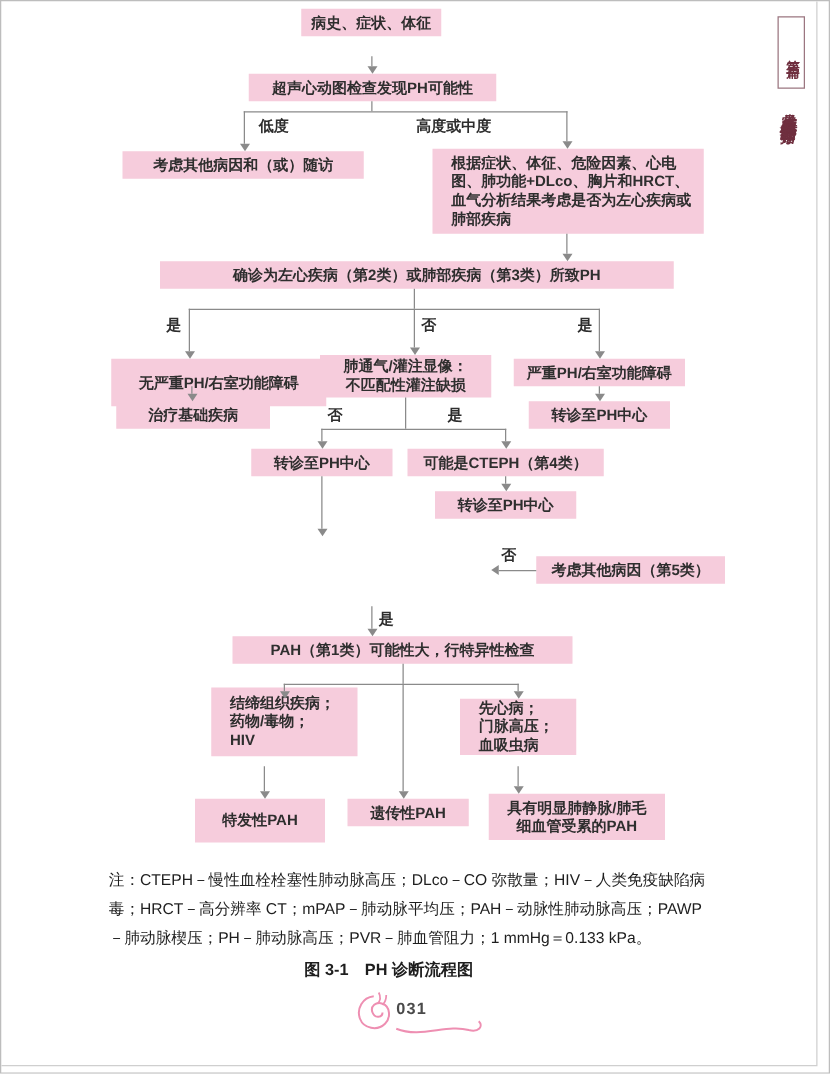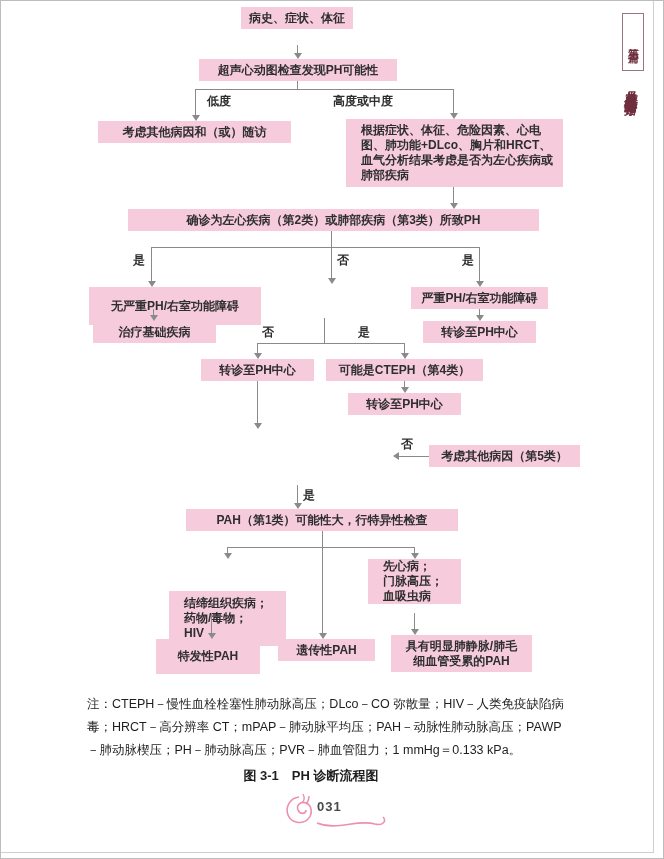--- a/index.html
+++ b/index.html
@@ -54,28 +54,30 @@
   <div class="box" style="left:240px;top:6px;width:112px;height:22px">病史、症状、体征</div>
   <div class="box" style="left:198px;top:58px;width:198px;height:22px">超声心动图检查发现PH可能性</div>
   <div class="box" style="left:97px;top:120px;width:193px;height:22px">考虑其他病因和（或）随访</div>
   <div class="box pre ltext" style="left:345px;top:118px;width:217px;height:68px">根据症状、体征、危险因素、心电
 图、肺功能+DLco、胸片和HRCT、
 血气分析结果考虑是否为左心疾病或
 肺部疾病</div>
   <div class="box" style="left:127px;top:208px;width:411px;height:22px">确诊为左心疾病（第2类）或肺部疾病（第3类）所致PH</div>
   <div class="box" style="left:88px;top:286px;width:172px;height:38px">无严重PH/右室功能障碍</div>
   <div class="box" style="left:92px;top:320px;width:123px;height:22px">治疗基础疾病</div>
+  <div class="box pre" style="left:255px;top:283px;width:137px;height:34px">肺通气/灌注显像：
+不匹配性灌注缺损</div>
   <div class="box" style="left:410px;top:286px;width:137px;height:22px">严重PH/右室功能障碍</div>
   <div class="box" style="left:422px;top:320px;width:113px;height:22px">转诊至PH中心</div>
   <div class="box" style="left:200px;top:358px;width:113px;height:22px">转诊至PH中心</div>
   <div class="box" style="left:325px;top:358px;width:157px;height:22px">可能是CTEPH（第4类）</div>
   <div class="box" style="left:347px;top:392px;width:113px;height:22px">转诊至PH中心</div>
   <div class="box" style="left:428px;top:444px;width:151px;height:22px">考虑其他病因（第5类）</div>
   <div class="box" style="left:185px;top:508px;width:272px;height:22px">PAH（第1类）可能性大，行特异性检查</div>
-  <div class="box pre ltext" style="left:168px;top:590px;width:117px;height:55px">结缔组织疾病；
+  <div class="box pre ltext" style="left:168px;top:549px;width:117px;height:55px">结缔组织疾病；
 药物/毒物；
 HIV</div>
   <div class="box pre ltext" style="left:367px;top:558px;width:93px;height:45px">先心病；
 门脉高压；
 血吸虫病</div>
   <div class="box" style="left:155px;top:638px;width:104px;height:35px">特发性PAH</div>
   <div class="box" style="left:277px;top:638px;width:97px;height:22px">遗传性PAH</div>
   <div class="box pre" style="left:390px;top:634px;width:141px;height:37px">具有明显肺静脉/肺毛
 细血管受累的PAH</div>
 

